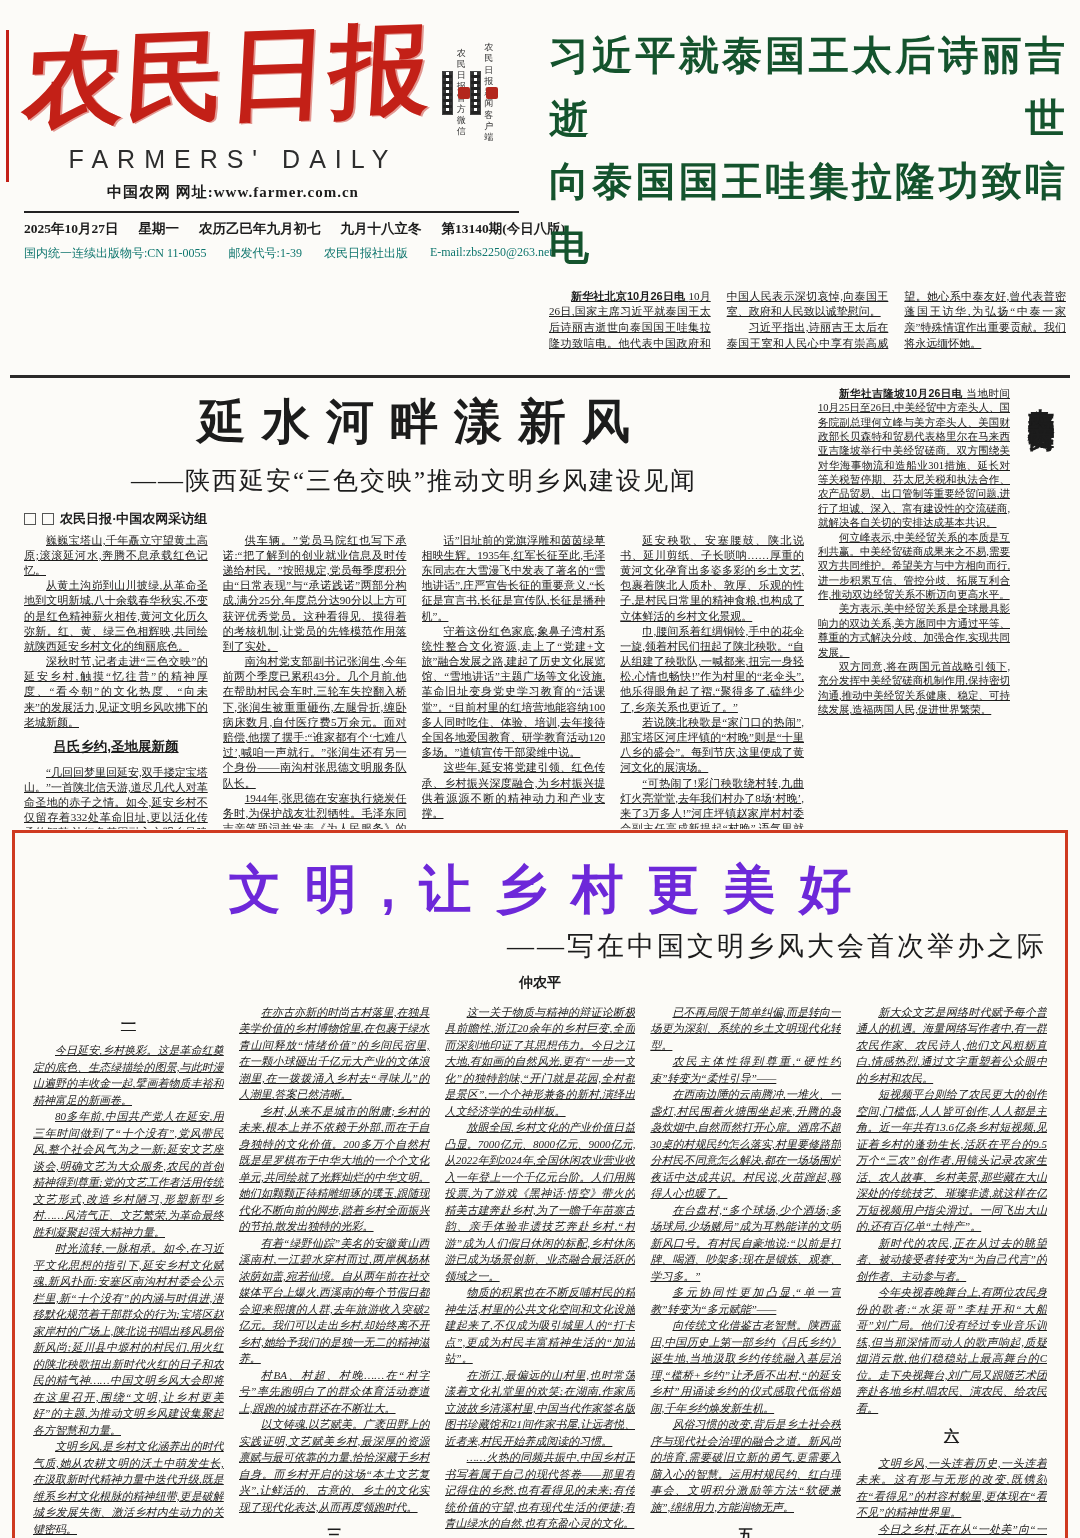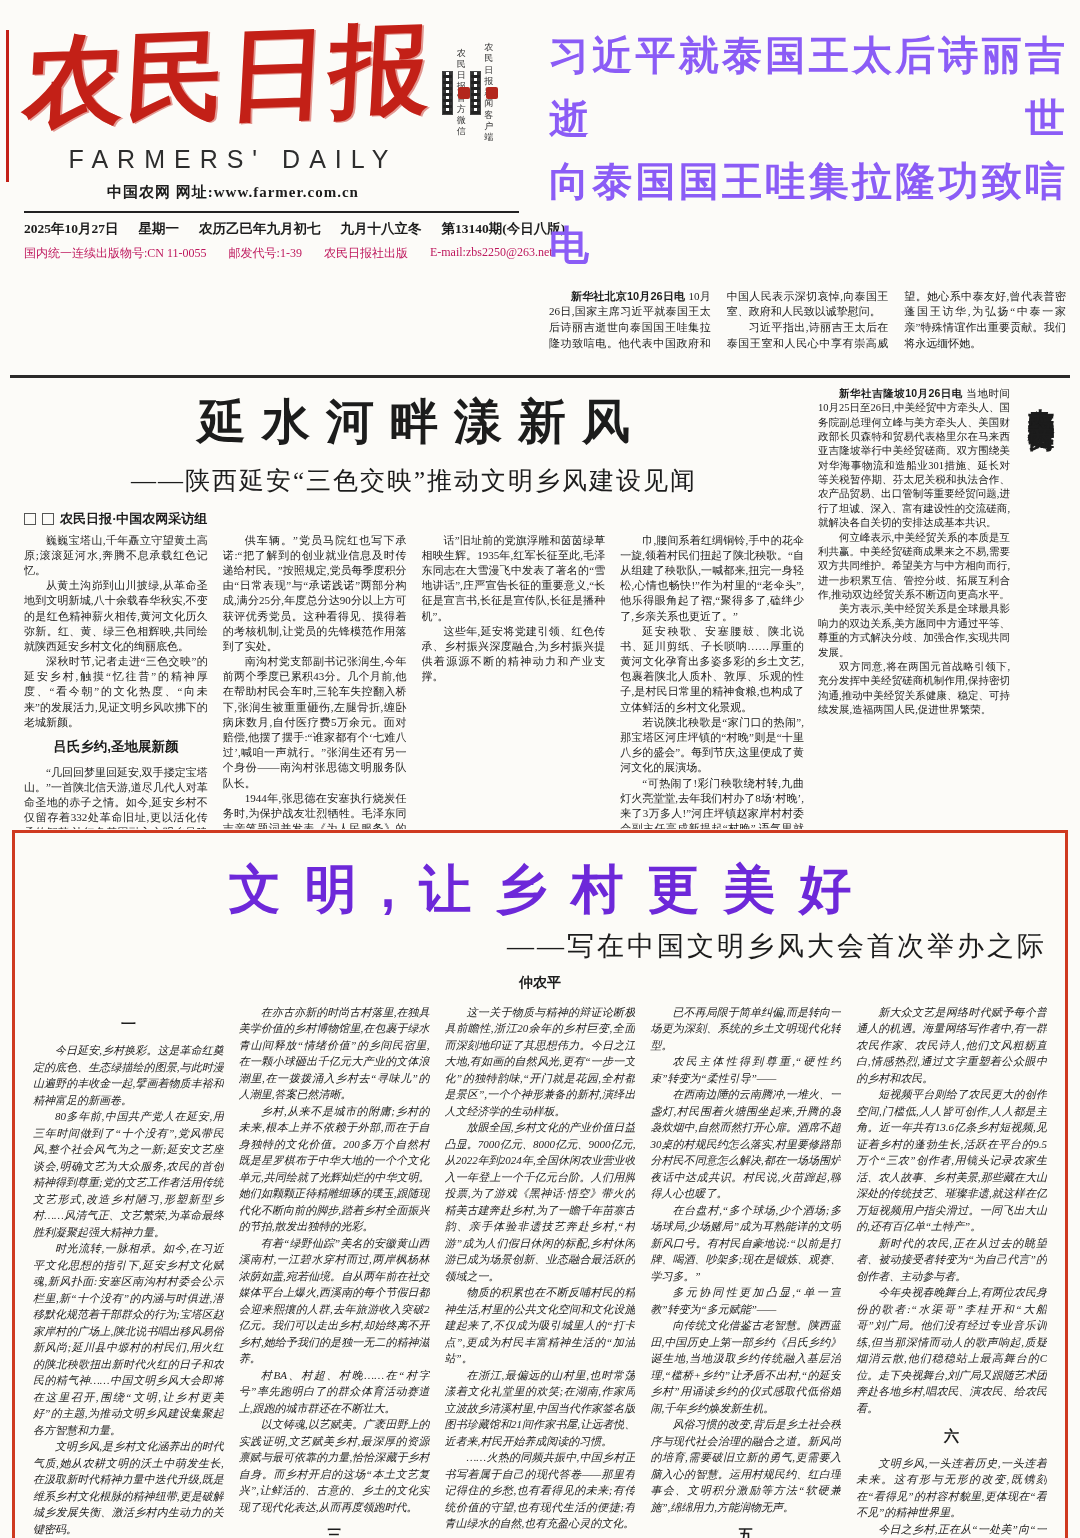--- a/index.html
+++ b/index.html
@@ -17,23 +17,23 @@
   .qr{width:42px;height:42px;border:1px solid #444;background:
         repeating-linear-gradient(0deg,#222 0 3px,transparent 3px 6px),
         repeating-linear-gradient(90deg,#333 0 3px,#fff 3px 6px);position:relative;}
   .qr::after{content:"";position:absolute;left:15px;top:15px;width:12px;height:12px;background:#b3271d;border-radius:2px;}
   .qr-cap{font-size:9px;line-height:1.25;text-align:center;color:#333;width:48px;}
   .mast-en{width:418px;text-align:center;font-size:25px;font-weight:normal;letter-spacing:9px;color:#2d2d2d;
        font-family:"Liberation Sans",sans-serif;margin-top:2px;}
   .mast-site{width:418px;text-align:center;font-size:15px;font-weight:bold;margin-top:9px;letter-spacing:1px;}
   .mast-rule{width:495px;border-top:2px solid #222;margin:9px 0 7px;}
   .date-row{display:flex;gap:20px;font-size:13.5px;font-weight:bold;white-space:nowrap;}
-  .pub-row{display:flex;gap:22px;font-size:12px;margin-top:7px;white-space:nowrap;color:#be185d;}
+  .pub-row{display:flex;gap:22px;font-size:12px;margin-top:7px;white-space:nowrap;color:#0f766e;}
   .mast-right{flex:1;padding-top:8px;}
-  .headline-xl{font-size:40px;font-weight:900;font-family:"Liberation Sans",sans-serif;color:#8b5cf6;
+  .headline-xl{font-size:40px;font-weight:900;font-family:"Liberation Sans",sans-serif;color:#14532d;
        line-height:1.58;text-align:justify;text-align-last:justify;letter-spacing:1px;}
   .tr-body{margin-top:12px;column-count:3;column-gap:16px;font-size:11px;line-height:1.42;
        text-align:justify;height:78px;overflow:hidden;}
   .rule-thick{border-top:3px solid #2a2a2a;margin:8px 10px 0;}
   
   .mid{display:flex;padding:8px 12px 0 24px;gap:14px;height:442px;box-sizing:border-box;}
   .mid-left{width:780px;flex:none;}
   .mid-h1{font-size:48px;font-weight:900;text-align:center;letter-spacing:16px;margin:4px 0 0;
        font-family:"DejaVu Serif",serif;text-indent:16px;}
   .mid-sub{font-size:25px;text-align:center;margin-top:10px;letter-spacing:2px;}
@@ -48,21 +48,21 @@
   
   .bottom-box{margin:10px 12px 0;border:3px solid #cf3a20;height:806px;box-sizing:border-box;
        padding:14px 18px 8px;background:#fcfbf7;}
   .b-h2{font-size:52px;font-weight:900;text-align:center;letter-spacing:24px;text-indent:24px;
        font-family:"Liberation Sans",sans-serif;margin:8px 0 0;color:#6d28d9;}
   .b-sub{font-size:27px;text-align:right;margin-top:3px;letter-spacing:3px;}
   .b-byline{font-size:14px;font-weight:bold;text-align:center;margin-top:10px;}
   .b-cols{display:flex;gap:15px;margin-top:12px;height:608px;overflow:hidden;}
   .bcol{flex:1;font-size:11px;line-height:1.5;text-align:justify;overflow:hidden;font-style:italic;}
   
-  .blk{margin:0;}
+  .blk{margin:0;text-decoration:underline;}
   .blk.p{text-indent:2em;}
   .blk.h{text-align:center;font-weight:bold;font-style:normal;font-family:"Liberation Sans",sans-serif;
        font-size:13.5px;margin:8px 0;text-indent:0;}
   .blk.n{text-align:center;font-weight:bold;font-style:normal;font-size:15px;margin:9px 0 7px;
        font-family:"Liberation Sans",sans-serif;}
   .blk b{font-family:"Liberation Sans",sans-serif;}
   .seg{display:inline-block;}
 </style>
 </head>
 <body>
@@ -127,25 +127,26 @@
             <div class="blk h">吕氏乡约,圣地展新颜</div>
             <div class="blk p">“几回回梦里回延安,双手搂定宝塔山。”一首陕北信天游,道尽几代人对革命圣地的赤子之情。如今,延安乡村不仅留存着332处革命旧址,更以活化传承的智慧,让红色基因融入文明乡风建设。</div>
           </div>
         <div class="mcol">
             <div class="blk p">供车辆。”党员马院红也写下承诺:“把了解到的创业就业信息及时传递给村民。”按照规定,党员每季度积分由“日常表现”与“承诺践诺”两部分构成,满分25分,年度总分达90分以上方可获评优秀党员。这种看得见、摸得着的考核机制,让党员的先锋模范作用落到了实处。</div>
             <div class="blk p">南沟村党支部副书记张润生,今年前两个季度已累积43分。几个月前,他在帮助村民会车时,三轮车失控翻入桥下,张润生被重重砸伤,左腿骨折,缠卧病床数月,自付医疗费5万余元。面对赔偿,他摆了摆手:“谁家都有个‘七难八过’,喊咱一声就行。”张润生还有另一个身份——南沟村张思德文明服务队队长。</div>
             <div class="blk p">1944年,张思德在安塞执行烧炭任务时,为保护战友壮烈牺牲。毛泽东同志亲笔题词并发表《为人民服务》的著名演讲。如今,安塞区以张思德牺牲地为原点,组建起区、镇、村三级“张思德文明服务”网络,让“为民服务”从个人自觉升华为集体行动。</div>
           </div>
         <div class="mcol">
             <div class="blk p">话”旧址前的党旗浮雕和茵茵绿草相映生辉。1935年,红军长征至此,毛泽东同志在大雪漫飞中发表了著名的“雪地讲话”,庄严宣告长征的重要意义,“长征是宣言书,长征是宣传队,长征是播种机”。</div>
+            <div class="blk p">守着这份红色家底,象鼻子湾村系统性整合文化资源,走上了“党建+文旅”融合发展之路,建起了历史文化展览馆、“雪地讲话”主题广场等文化设施,革命旧址变身党史学习教育的“活课堂”。“目前村里的红培营地能容纳100多人同时吃住、体验、培训,去年接待全国各地爱国教育、研学教育活动120多场。”道镇宣传干部梁维中说。</div>
             <div class="blk p">这些年,延安将党建引领、红色传承、乡村振兴深度融合,为乡村振兴提供着源源不断的精神动力和产业支撑。</div>
           </div>
         <div class="mcol">
+            <div class="blk p">延安秧歌、安塞腰鼓、陕北说书、延川剪纸、子长唢呐……厚重的黄河文化孕育出多姿多彩的乡土文艺,包裹着陕北人质朴、敦厚、乐观的性子,是村民日常里的精神食粮,也构成了立体鲜活的乡村文化景观。</div>
             <div class="blk p">巾,腰间系着红绸铜铃,手中的花伞一旋,领着村民们扭起了陕北秧歌。“自从组建了秧歌队,一喊都来,扭完一身轻松,心情也畅快!”作为村里的“老伞头”,他乐得眼角起了褶,“聚得多了,磕绊少了,乡亲关系也更近了。”</div>
-            <div class="blk p">延安秧歌、安塞腰鼓、陕北说书、延川剪纸、子长唢呐……厚重的黄河文化孕育出多姿多彩的乡土文艺,包裹着陕北人质朴、敦厚、乐观的性子,是村民日常里的精神食粮,也构成了立体鲜活的乡村文化景观。</div>
             <div class="blk p">若说陕北秧歌是“家门口的热闹”,那宝塔区河庄坪镇的“村晚”则是“十里八乡的盛会”。每到节庆,这里便成了黄河文化的展演场。</div>
             <div class="blk p">“可热闹了!彩门秧歌绕村转,九曲灯火亮堂堂,去年我们村办了8场‘村晚’,来了3万多人!”河庄坪镇赵家岸村村委会副主任高成新提起“村晚”,语气里就有些兴奋。这样的乡间盛会,既让村民在排演中找回乡土记忆,也让远道而来的游客触摸到黄河文化的温度。(下转第二版)</div>
           </div>
       </div>
     </div>
     <div class="mid-right">
       <div class="mr-body">
           <div class="blk p"><b>新华社吉隆坡10月26日电 </b>当地时间10月25日至26日,中美经贸中方牵头人、国务院副总理何立峰与美方牵头人、美国财政部长贝森特和贸易代表格里尔在马来西亚吉隆坡举行中美经贸磋商。双方围绕美对华海事物流和造船业301措施、延长对等关税暂停期、芬太尼关税和执法合作、农产品贸易、出口管制等重要经贸问题,进行了坦诚、深入、富有建设性的交流磋商,就解决各自关切的安排达成基本共识。</div>
           <div class="blk p">何立峰表示,中美经贸关系的本质是互利共赢。中美经贸磋商成果来之不易,需要双方共同维护。希望美方与中方相向而行,进一步积累互信、管控分歧、拓展互利合作,推动双边经贸关系不断迈向更高水平。</div>
           <div class="blk p">美方表示,美中经贸关系是全球最具影响力的双边关系,美方愿同中方通过平等、尊重的方式解决分歧、加强合作,实现共同发展。</div>

